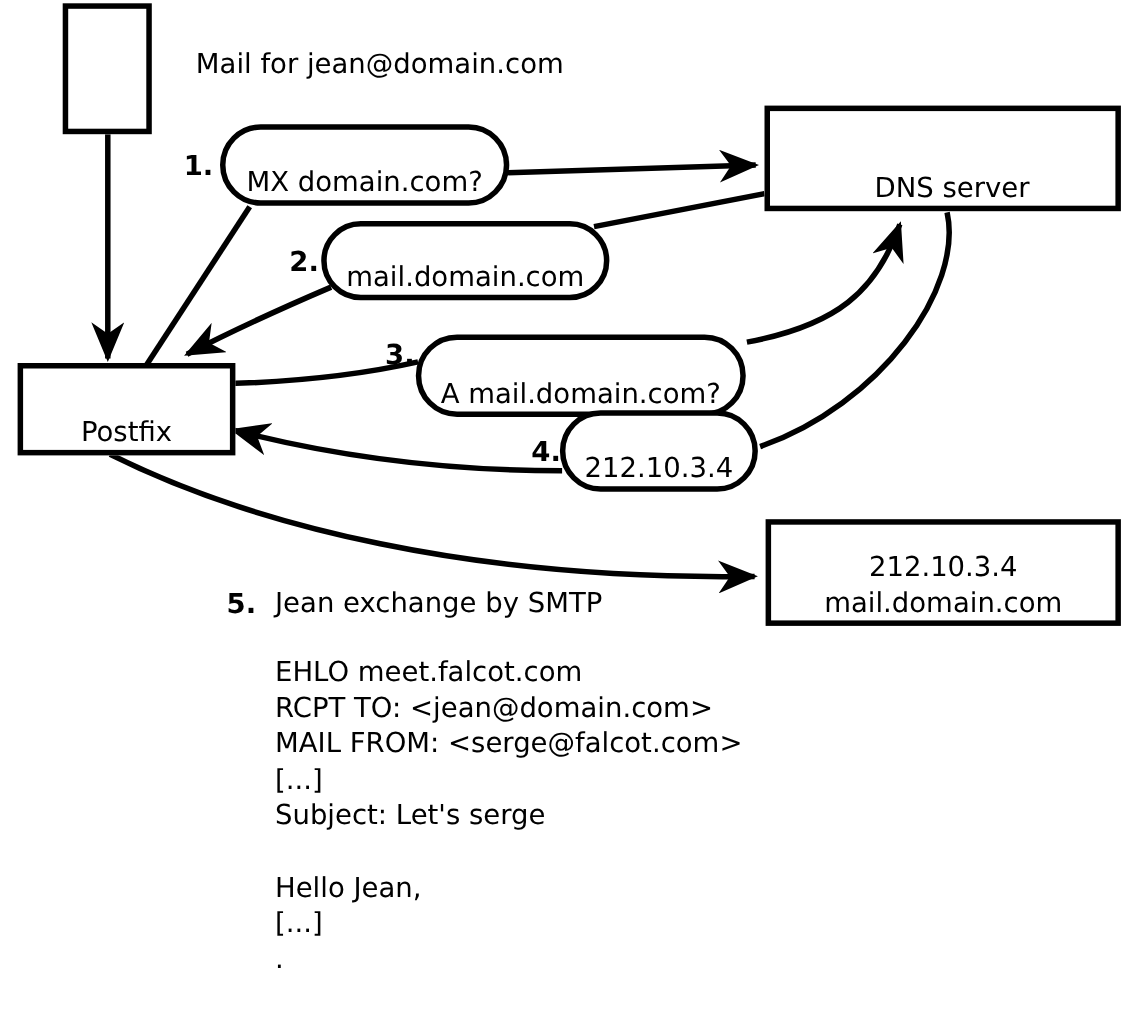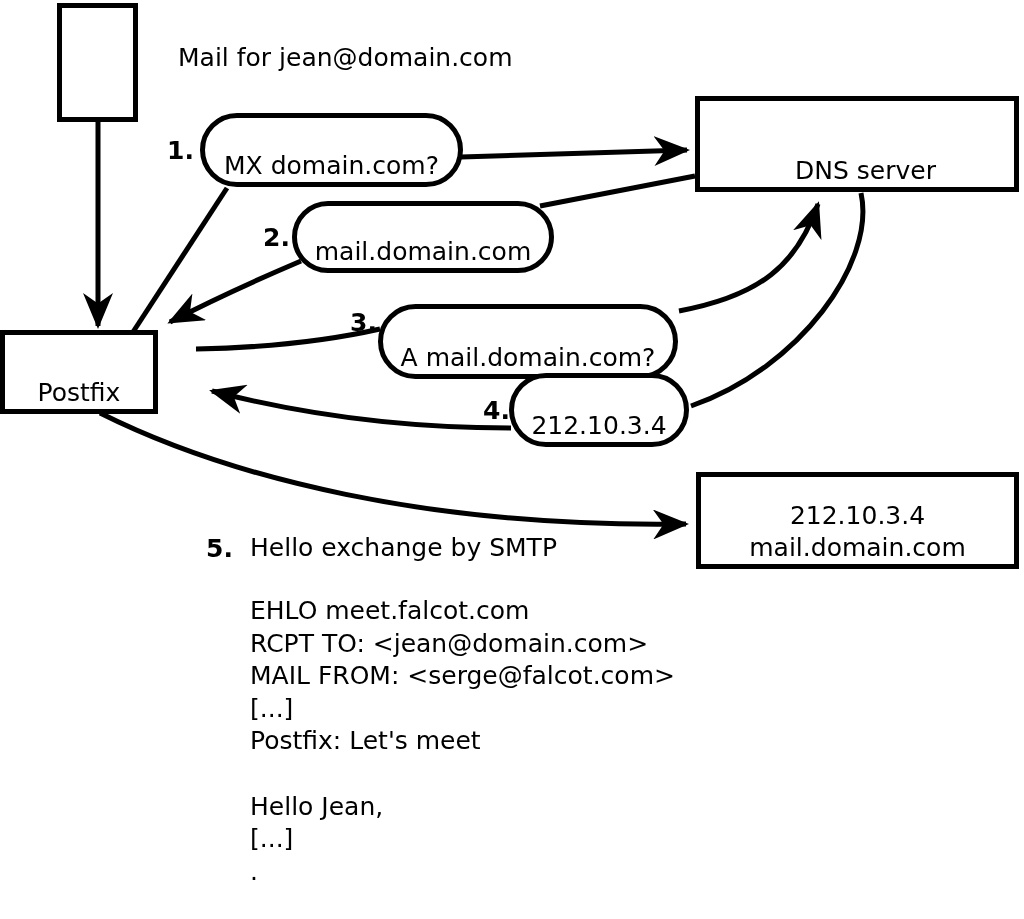--- a/index.html
+++ b/index.html
@@ -94,21 +94,21 @@
     </g>
     <g>
       <path d="M100,413 C230,478 430,528 686,524" marker-end="url(#ah)"></path>
     </g>
   </svg>
 
   <div class="box" style="left:57px; top:3px; width:81px; height:119px;"></div>
 
   <div class="lbl" style="left:178px; top:43px;">Mail for jean@domain.com</div>
 
-  <div class="box" style="left:0px; top:330px; width:158px; height:84px;">
+  <div class="box" style="left:16px; top:330px; width:198px; height:84px;">
     <span>Postfix</span>
   </div>
 
   <div class="box" style="left:695px; top:96px; width:324px; height:96px;padding-left:17px;">
     <span>DNS server</span>
   </div>
 
   <div class="box" style="left:696px; top:472px; width:323px; height:97px;">
     <span>212.10.3.4</span>
     <span>mail.domain.com</span>
@@ -128,27 +128,27 @@
   <div class="box bubble" style="left:378px; top:304px; width:300px; height:75px;">
     <span>A mail.domain.com?</span>
   </div>
 
   <div class="num" style="left:483px; top:397px;">4.</div>
   <div class="box bubble" style="left:509px; top:373px; width:180px; height:74px;">
     <span>212.10.3.4</span>
   </div>
 
   <div class="num" style="left:206px; top:535px;">5.</div>
-  <div class="lbl" style="left:250px; top:533px;">Hello exchange by SMTP</div>
+  <div class="lbl" style="left:250px; top:533px;">Jean exchange by SMTP</div>
 
   <div class="smtp">
     <div class="smtp-line">EHLO meet.falcot.com</div>
     <div class="smtp-line">RCPT TO: &lt;jean@domain.com&gt;</div>
     <div class="smtp-line">MAIL FROM: &lt;serge@falcot.com&gt;</div>
     <div class="smtp-line">[...]</div>
-    <div class="smtp-line">Postfix: Let's meet</div>
+    <div class="smtp-line">Subject: Let's serge</div>
     <div class="smtp-line"></div>
     <div class="smtp-line">Hello Jean,</div>
     <div class="smtp-line">[...]</div>
     <div class="smtp-line">.</div>
   </div>
 
 </div>
 
 </body></html>

